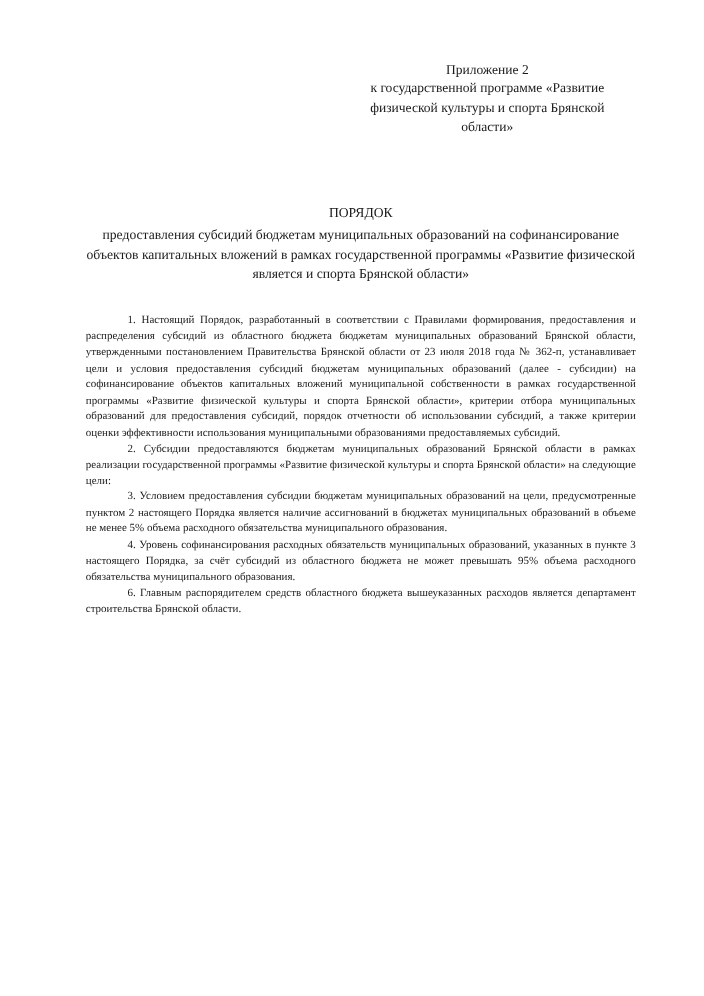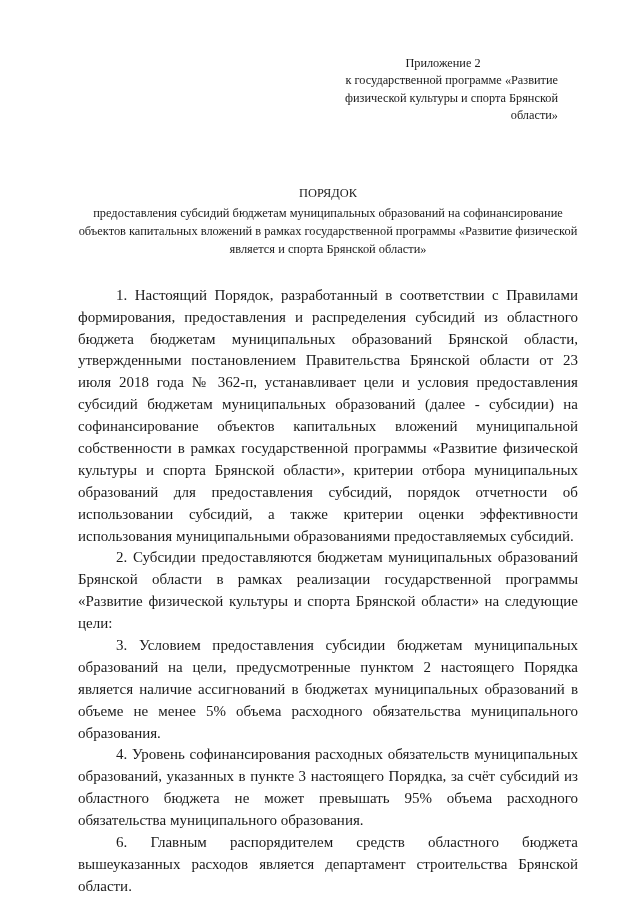--- a/index.html
+++ b/index.html
@@ -28,39 +28,39 @@
     font-size: 12.3px;
     line-height: 1.42;
     text-align: left;
   }
   .appendix-line-1 {
     text-align: center;
     display: block;
   }
   .appendix-line-rest {
     display: block;
-    text-align: right;
+    text-align: center;
   }
   .title-block {
     margin-top: 60px;
     text-align: center;
     font-size: 12.4px;
     line-height: 1.45;
   }
   .title-main {
     display: block;
     margin-bottom: 2px;
     font-family: Liberation Serif, serif;
   }
   .title-sub {
     display: block;
   }
   .body-block {
     margin-top: 26px;
-    font-size: 15px;
+    font-size: 10px;
     line-height: 1.46;
     text-align: justify;
   }
   p.para {
     margin: 0;
     text-indent: 38px;
     text-align: justify;
     text-justify: inter-word;
   }
   p.para-plain {

